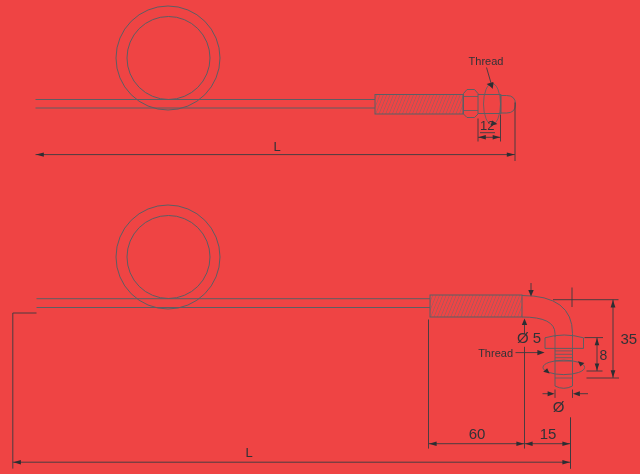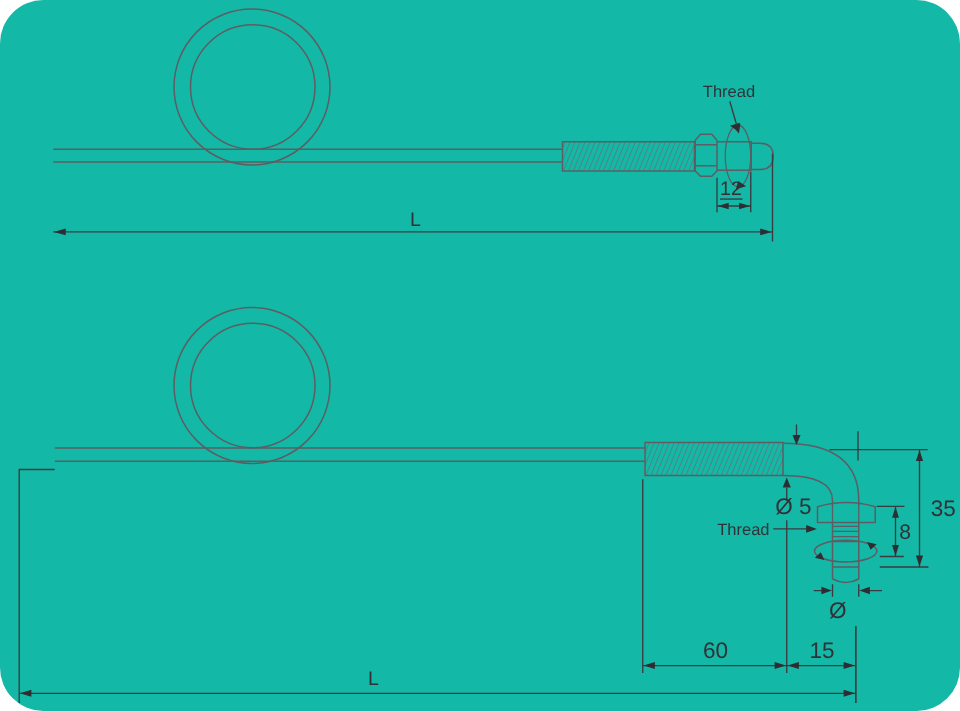--- a/index.html
+++ b/index.html
@@ -1,17 +1,17 @@
 <!DOCTYPE html>
 <html><head>
 <meta charset="utf-8">
 <style>
   html,body{margin:0;padding:0;background:#ffffff;}
-  .stage{width:640px;height:474px;position:relative;background:#14b8a6;overflow:hidden;
-         font-family:"Liberation Sans", sans-serif;border-radius:29px;}
+  .stage{width:640px;height:474px;position:relative;background:#ef4444;overflow:hidden;
+         font-family:"Liberation Sans", sans-serif;}
   svg{display:block;}
   .geo{stroke:#5d5e63;stroke-width:1;fill:none;}
   .thin{stroke:#5d5e63;stroke-width:0.85;fill:none;}
   .dim{stroke:#3a3b40;stroke-width:0.9;fill:none;}
   .arrow{fill:#2d2e32;stroke:none;}
   .lbl{fill:#313237;font-family:"Liberation Sans", sans-serif;}
   .f11{font-size:11px;}
   .f13{font-size:13px;}
   .f14{font-size:14px;}
   .f15{font-size:15px;}

